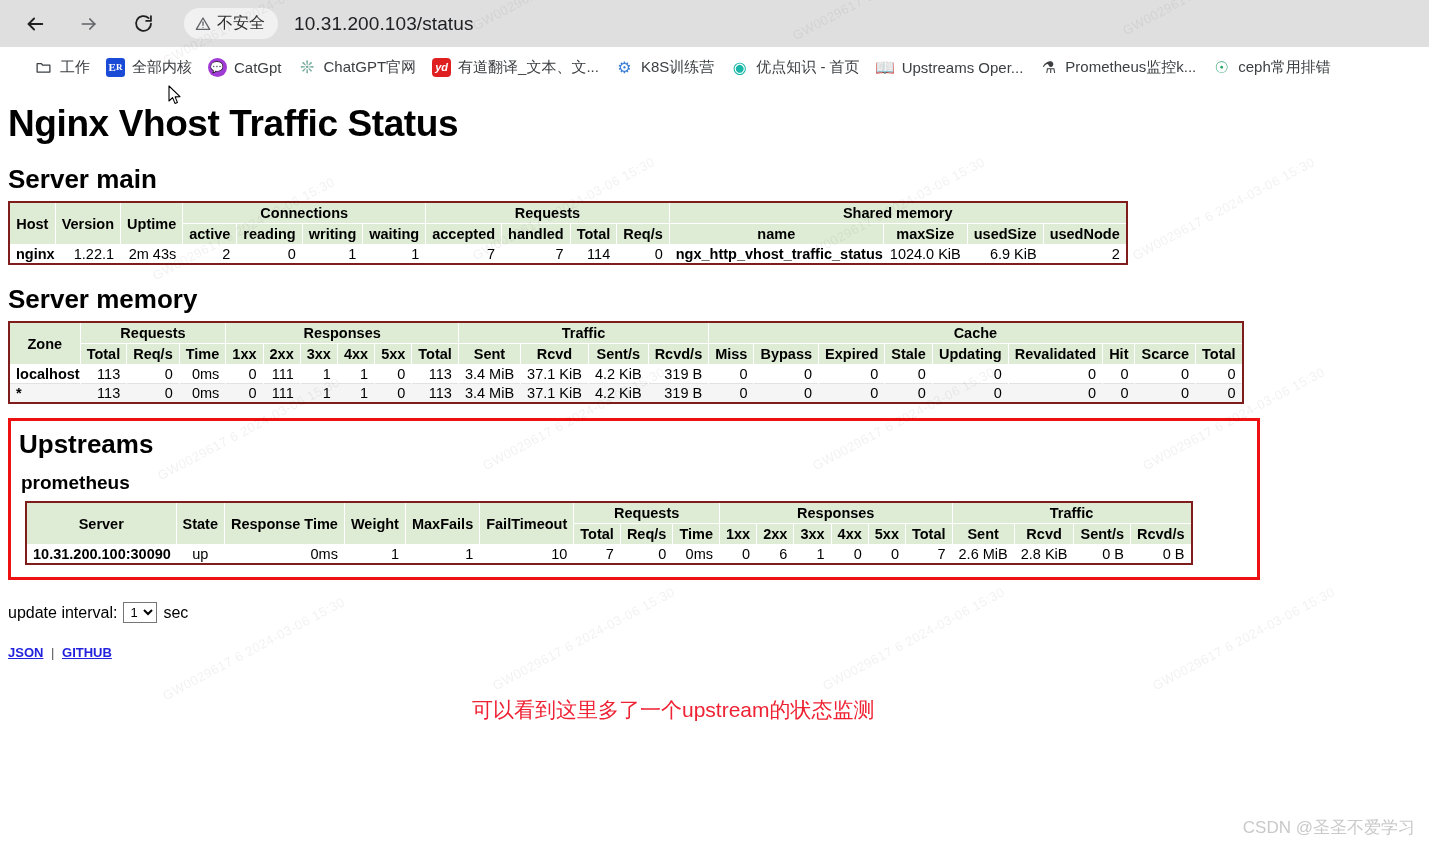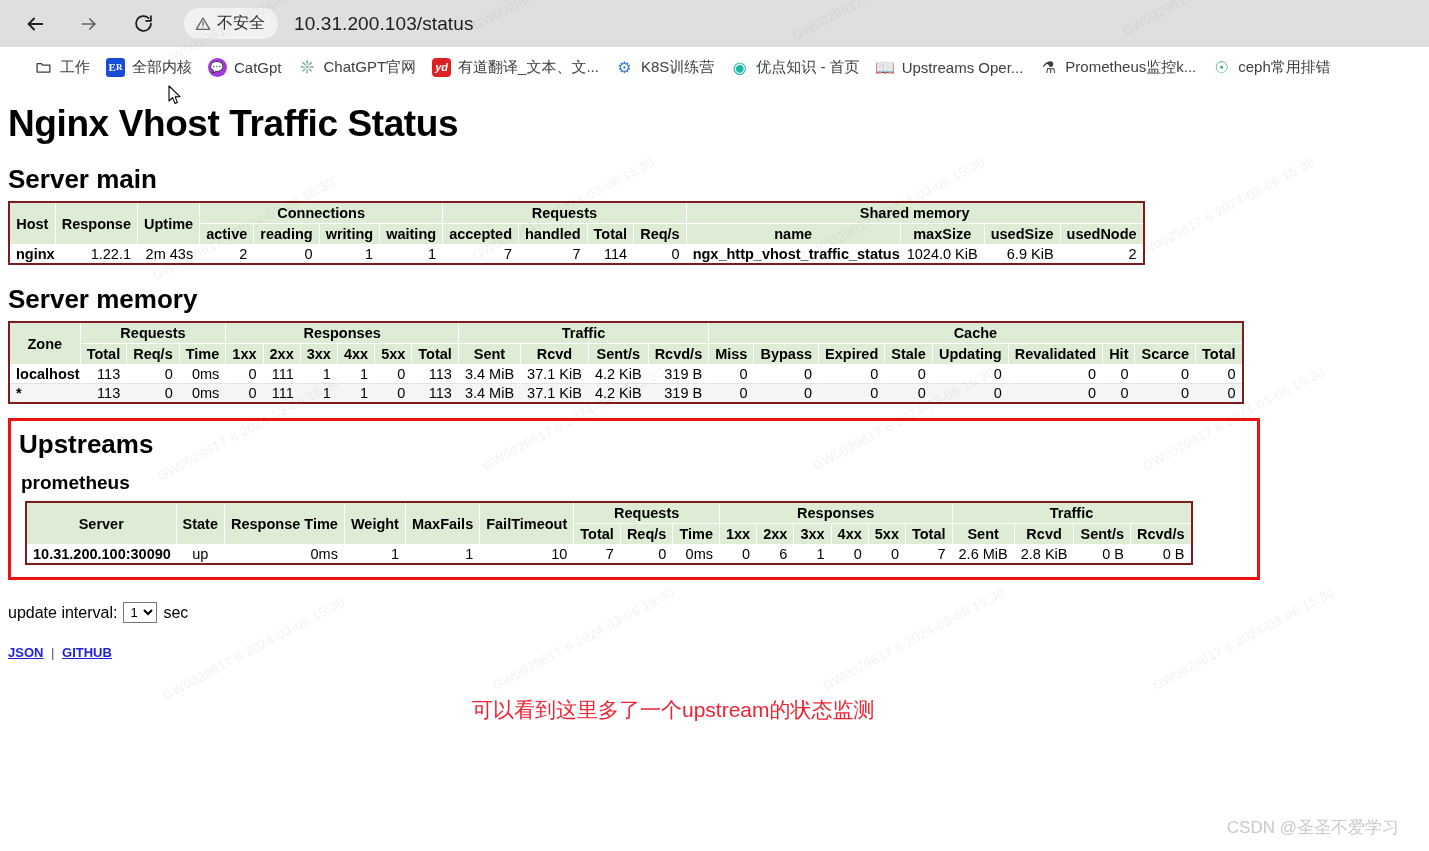--- a/index.html
+++ b/index.html
@@ -109,21 +109,21 @@
     color:#ee2233; font-size:21px; white-space:nowrap;margin-left:28px;
   }
 
   
   .wm {
     position:absolute; color:#000; opacity:0.055; font-size:13px;
     transform:rotate(-28deg); transform-origin:left top; white-space:nowrap;
     pointer-events:none; user-select:none; letter-spacing:0.5px;
   }
   .csdn {
-    position:absolute; right:30px; bottom:12px; color:#c9c9c9; font-size:17px;
+    position:absolute; right:14px; bottom:12px; color:#c9c9c9; font-size:17px;
     white-space:nowrap; user-select:none;
   }
   .cursor {
     position:absolute; left:168px; top:85px; pointer-events:none;
   }
 </style>
 </head>
 <body>
 
 <div class="chrome">
@@ -212,21 +212,21 @@
 <div class="page">
 
   <h1 class="title">Nginx Vhost Traffic Status</h1>
 
   <h2 class="sect">Server main</h2>
 
   <table class="nvts tbl-main">
     <thead>
       <tr>
         <th rowspan="2">Host</th>
-        <th rowspan="2">Response</th>
+        <th rowspan="2">Version</th>
         <th rowspan="2">Uptime</th>
         <th colspan="4">Connections</th>
         <th colspan="4">Requests</th>
         <th colspan="4">Shared memory</th>
       </tr>
       <tr>
         <th>active</th>
         <th>reading</th>
         <th>writing</th>
         <th>waiting</th>

